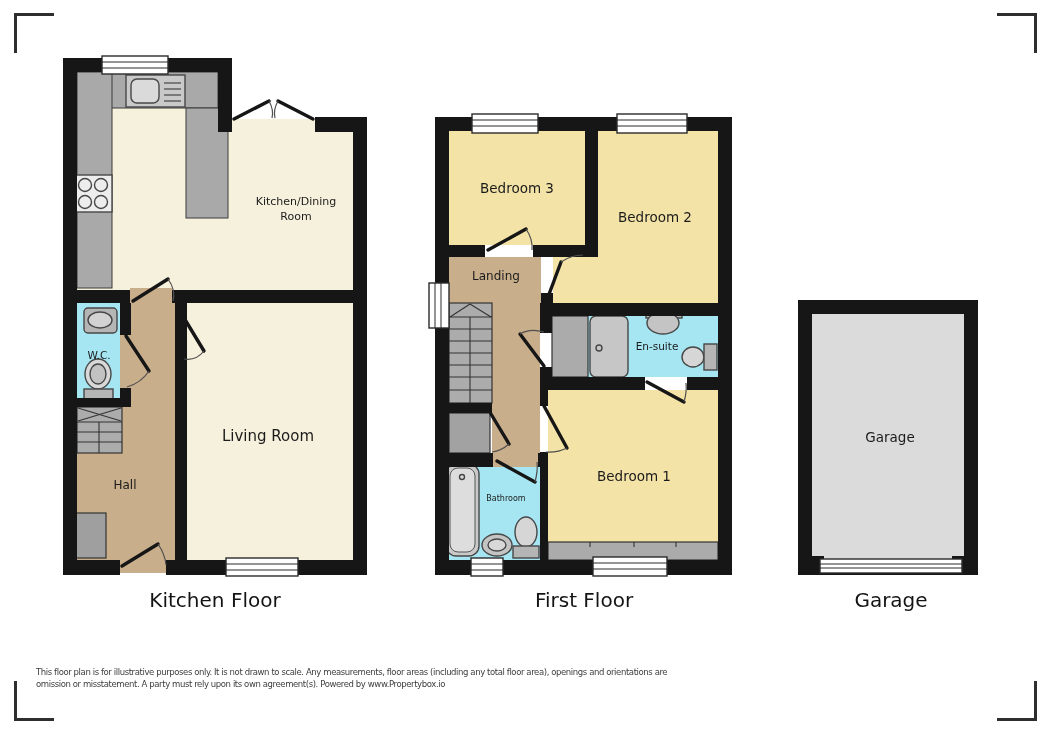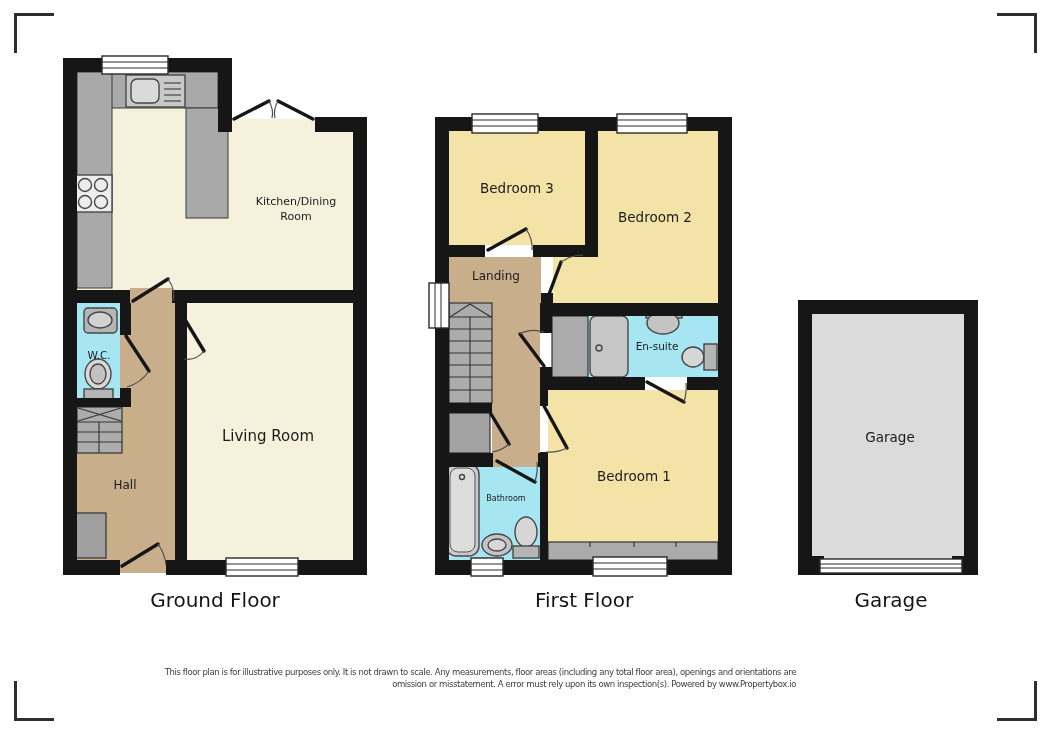--- a/index.html
+++ b/index.html
@@ -14,21 +14,21 @@
   .corner.br{left:997px;top:681px;border-right:3px solid #2e2e2e;border-bottom:3px solid #2e2e2e;}
   
   .floor-title{position:absolute;top:588px;transform:translateX(-50%);
                font-size:20px;color:#141414;white-space:nowrap;}
   .floor-title.ground{left:215px;}
   .floor-title.first{left:584px;text-align:right;}
   .floor-title.garage{left:891px;}
   
   .disclaimer{position:absolute;left:36px;top:666px;width:760px;
               font-size:8.5px;letter-spacing:-0.4px;line-height:12.2px;color:#3d3d3d;}
-  .disclaimer div{white-space:nowrap;text-align:right;}
+  .disclaimer div{white-space:nowrap;}
   
   text{font-family:"DejaVu Sans","Liberation Sans",sans-serif;fill:#1b1b1b;}
   .lbl-room{font-size:13.5px;text-anchor:middle;}
   .lbl-big{font-size:15px;text-anchor:middle;}
   .lbl-med{font-size:12px;text-anchor:middle;}
   .lbl-sm{font-size:11px;text-anchor:middle;}
   .lbl-xs{font-size:10.5px;text-anchor:middle;}
   .lbl-tiny{font-size:8px;text-anchor:middle;}
   .wall{fill:#161616;}
   .win{fill:#ffffff;stroke:#2b2b2b;stroke-width:1.4;}
@@ -311,22 +311,22 @@
         <rect x="812" y="556" width="12" height="17" class="wall"></rect>
         <rect x="952" y="556" width="12" height="17" class="wall"></rect>
         <rect x="820" y="559" width="142" height="14" class="win"></rect>
         <line x1="820" y1="564" x2="962" y2="564" class="winline"></line>
         <line x1="820" y1="568" x2="962" y2="568" class="winline"></line>
       </g>
       <text x="890" y="442" class="lbl-room">Garage</text>
     </g>
   </svg>
 
-  <div class="floor-title ground">Ground Floor</div>
+  <div class="floor-title ground">Kitchen Floor</div>
   <div class="floor-title first">First Floor</div>
   <div class="floor-title garage">Garage</div>
 
   <div class="disclaimer">
     <div>This floor plan is for illustrative purposes only. It is not drawn to scale. Any measurements, floor areas (including any total floor area), openings and orientations are</div>
-    <div>omission or misstatement. A error must rely upon its own inspection(s). Powered by www.Propertybox.io</div>
+    <div>omission or misstatement. A party must rely upon its own agreement(s). Powered by www.Propertybox.io</div>
   </div>
 
 </div>
 
 </body></html>

